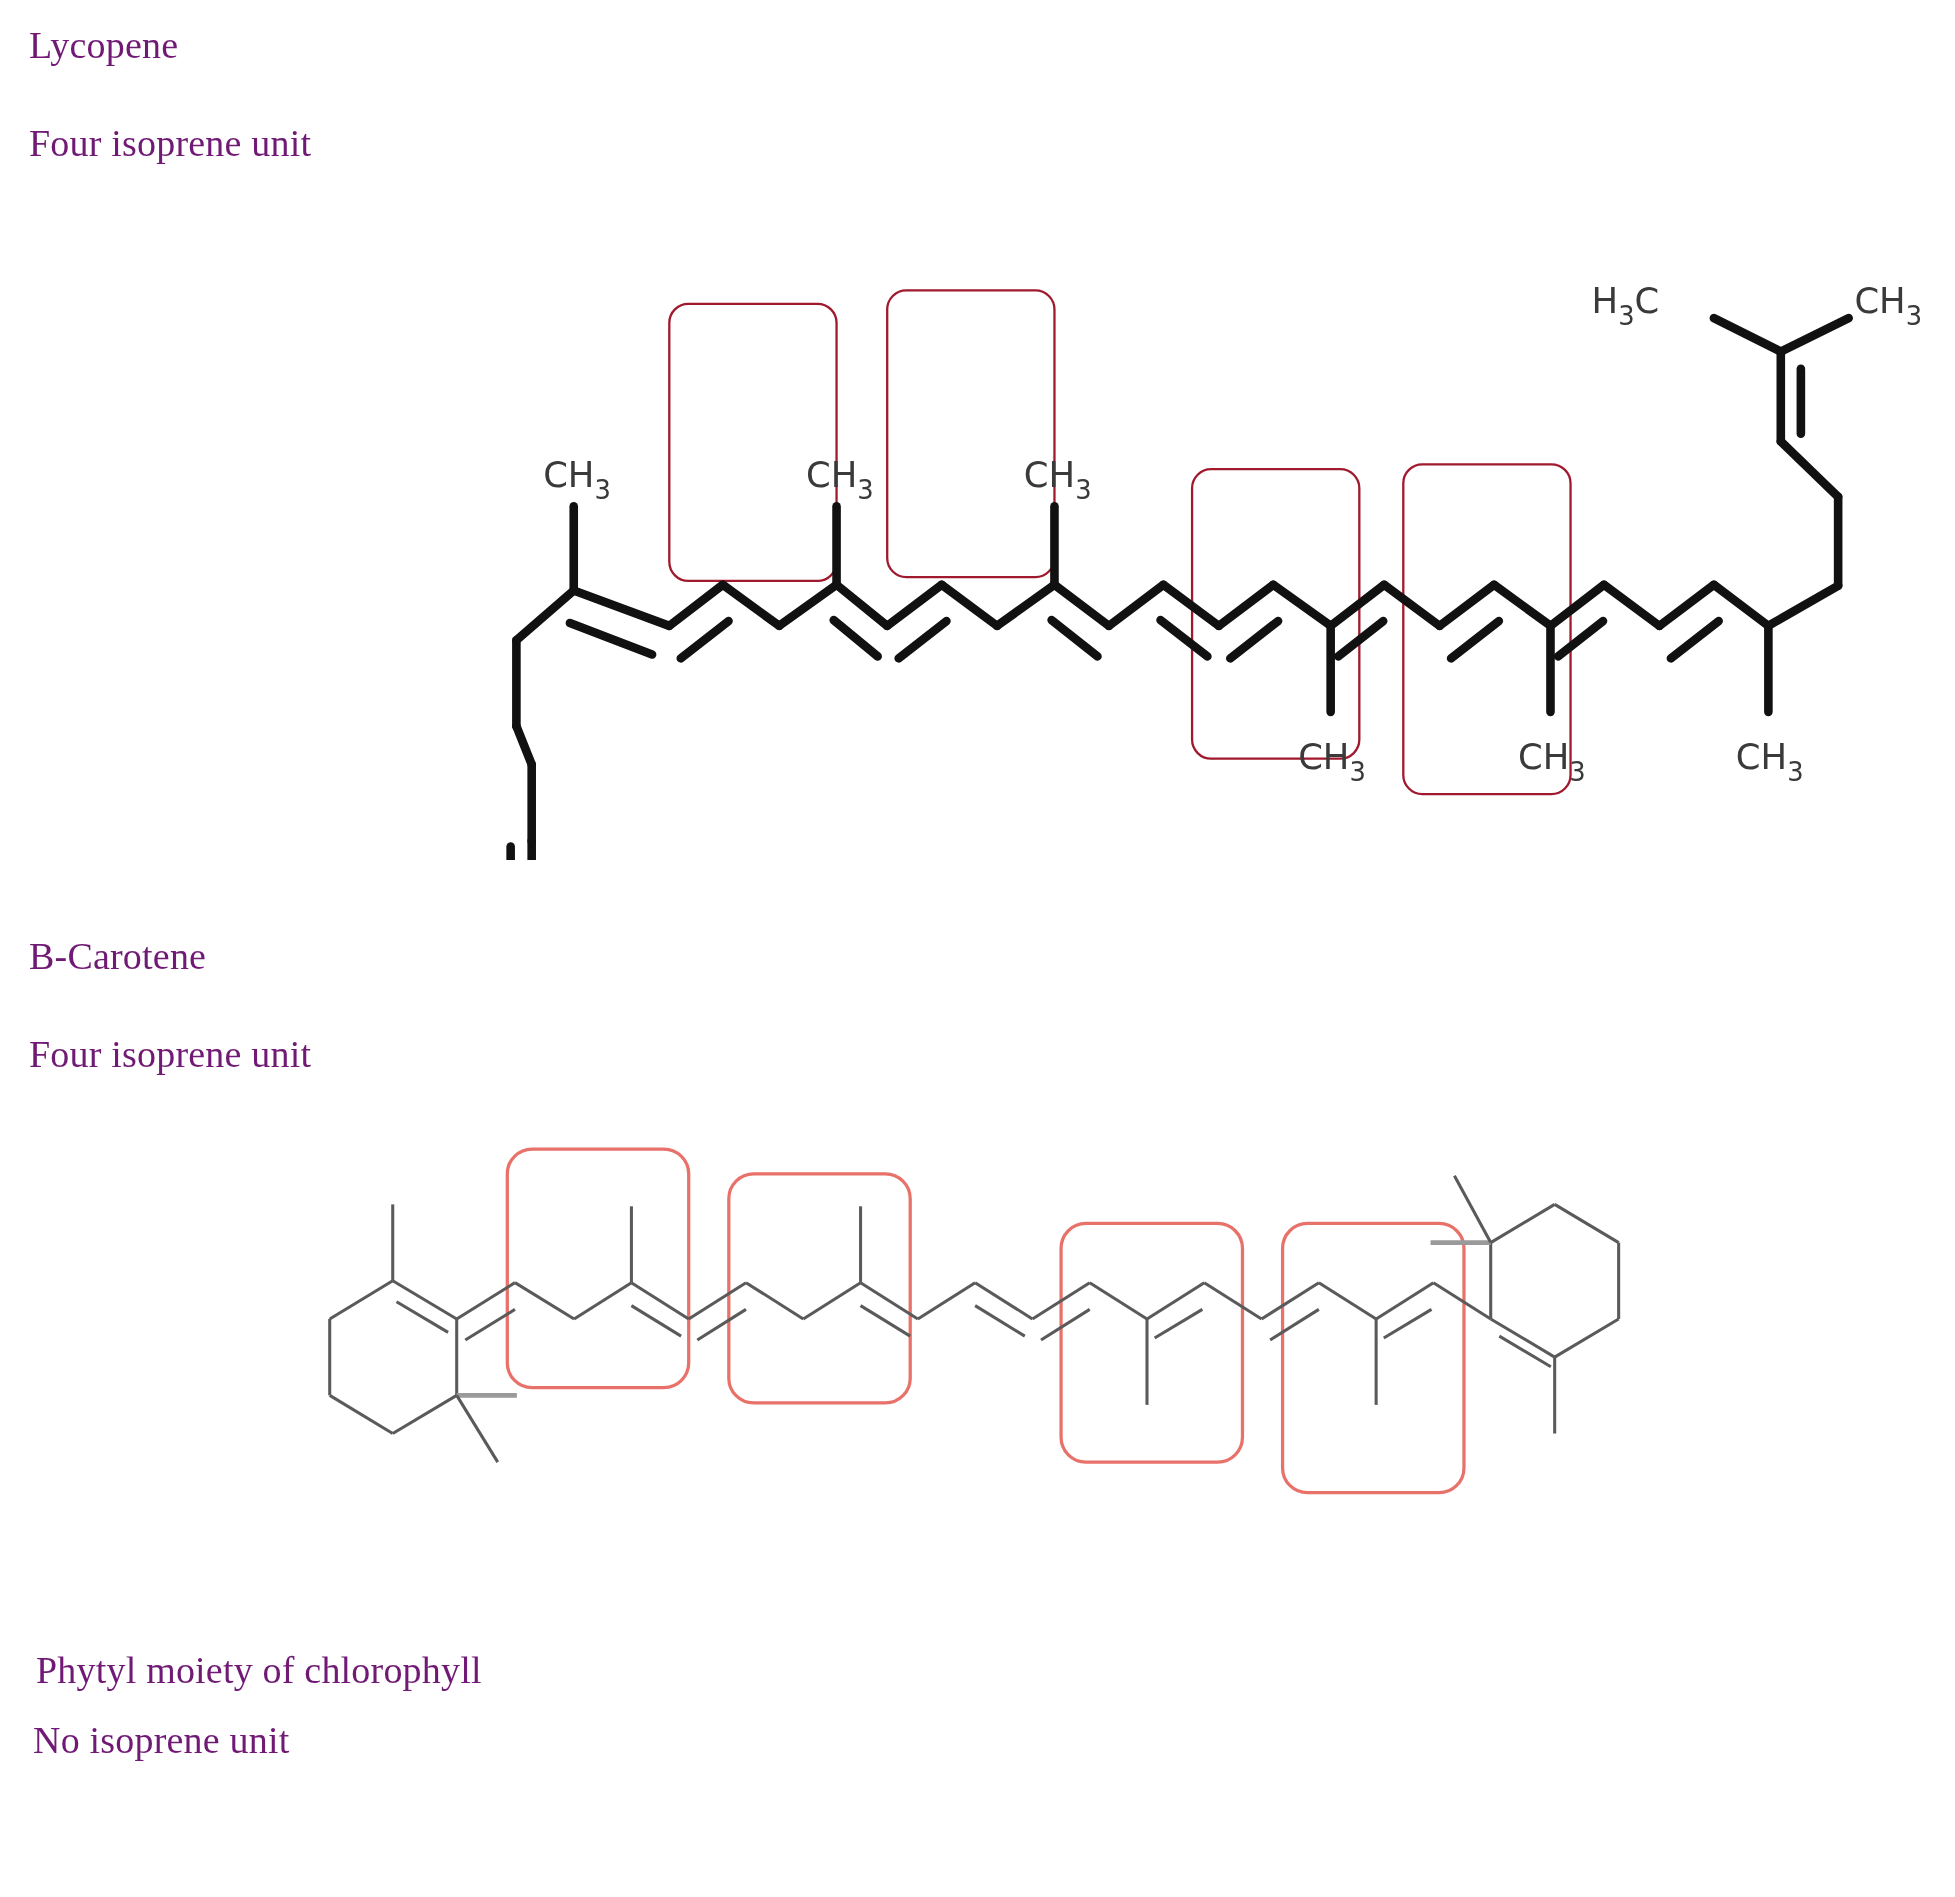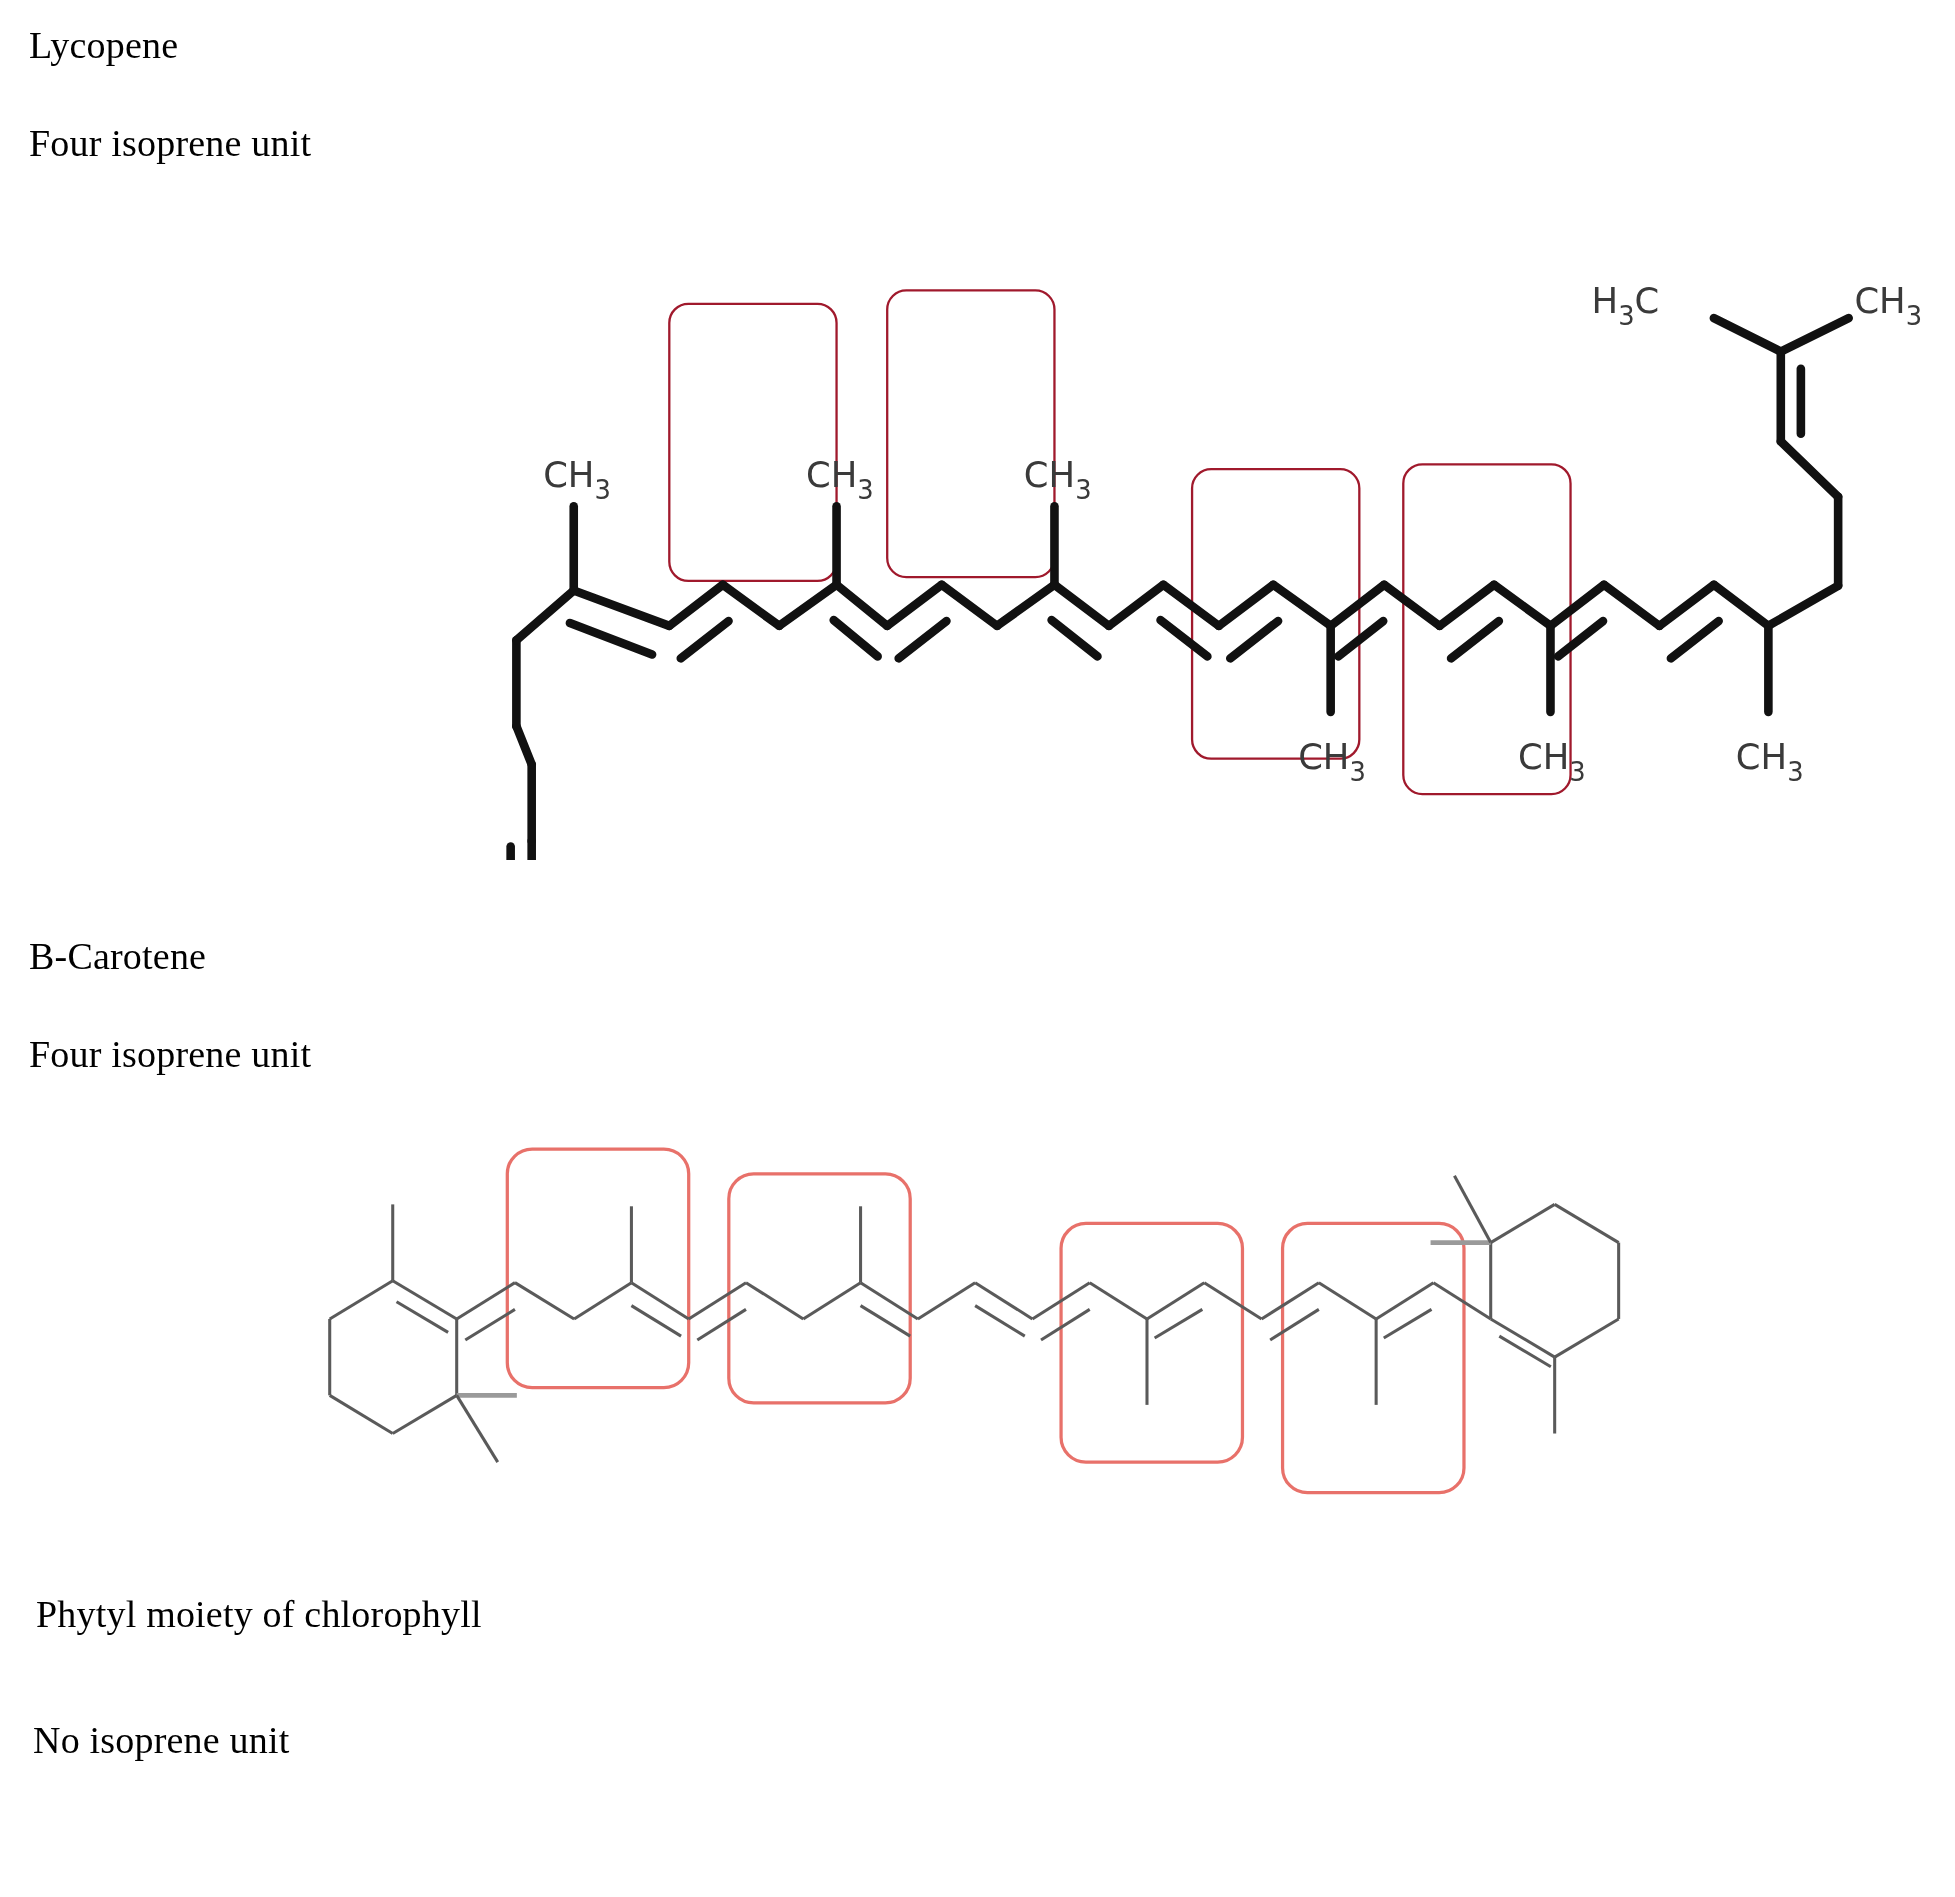--- a/index.html
+++ b/index.html
@@ -6,29 +6,29 @@
   html,body{margin:0;padding:0;background:#ffffff;}
   body{
     width:1956px;height:1897px;position:relative;overflow:hidden;
     font-family:"Liberation Serif","DejaVu Serif",serif;
     background:#ffffff;
   }
   .caption{
     position:absolute;
     font-family:"Liberation Serif","DejaVu Serif",serif;
     font-size:38px;
-    color:#000000;
+    color:#701a75;
     white-space:nowrap;
     letter-spacing:0.2px;
   }
   #cap-lycopene      {left:29px;  top:23px;}
   #cap-lycopene-sub  {left:29px;  top:121px;}
   #cap-carotene      {left:29px;  top:934px;font-family:Liberation Serif, serif;}
   #cap-carotene-sub  {left:29px;  top:1032px;}
-  #cap-phytyl        {left:36px;  top:1592px;}
+  #cap-phytyl        {left:36px;  top:1648px;}
   #cap-phytyl-sub    {left:33px;  top:1718px;}
 
   .struct{position:absolute;}
   #lycopene-structure{left:0;top:191px;width:1956px;height:669px;}
   #carotene-structure{left:0;top:1128px;width:1956px;height:401px;}
 
   
   .lyc-bond{stroke:#111111;stroke-width:9;stroke-linecap:round;fill:none;}
   .lyc-label{
     font-family:"DejaVu Sans","Liberation Sans",sans-serif;

